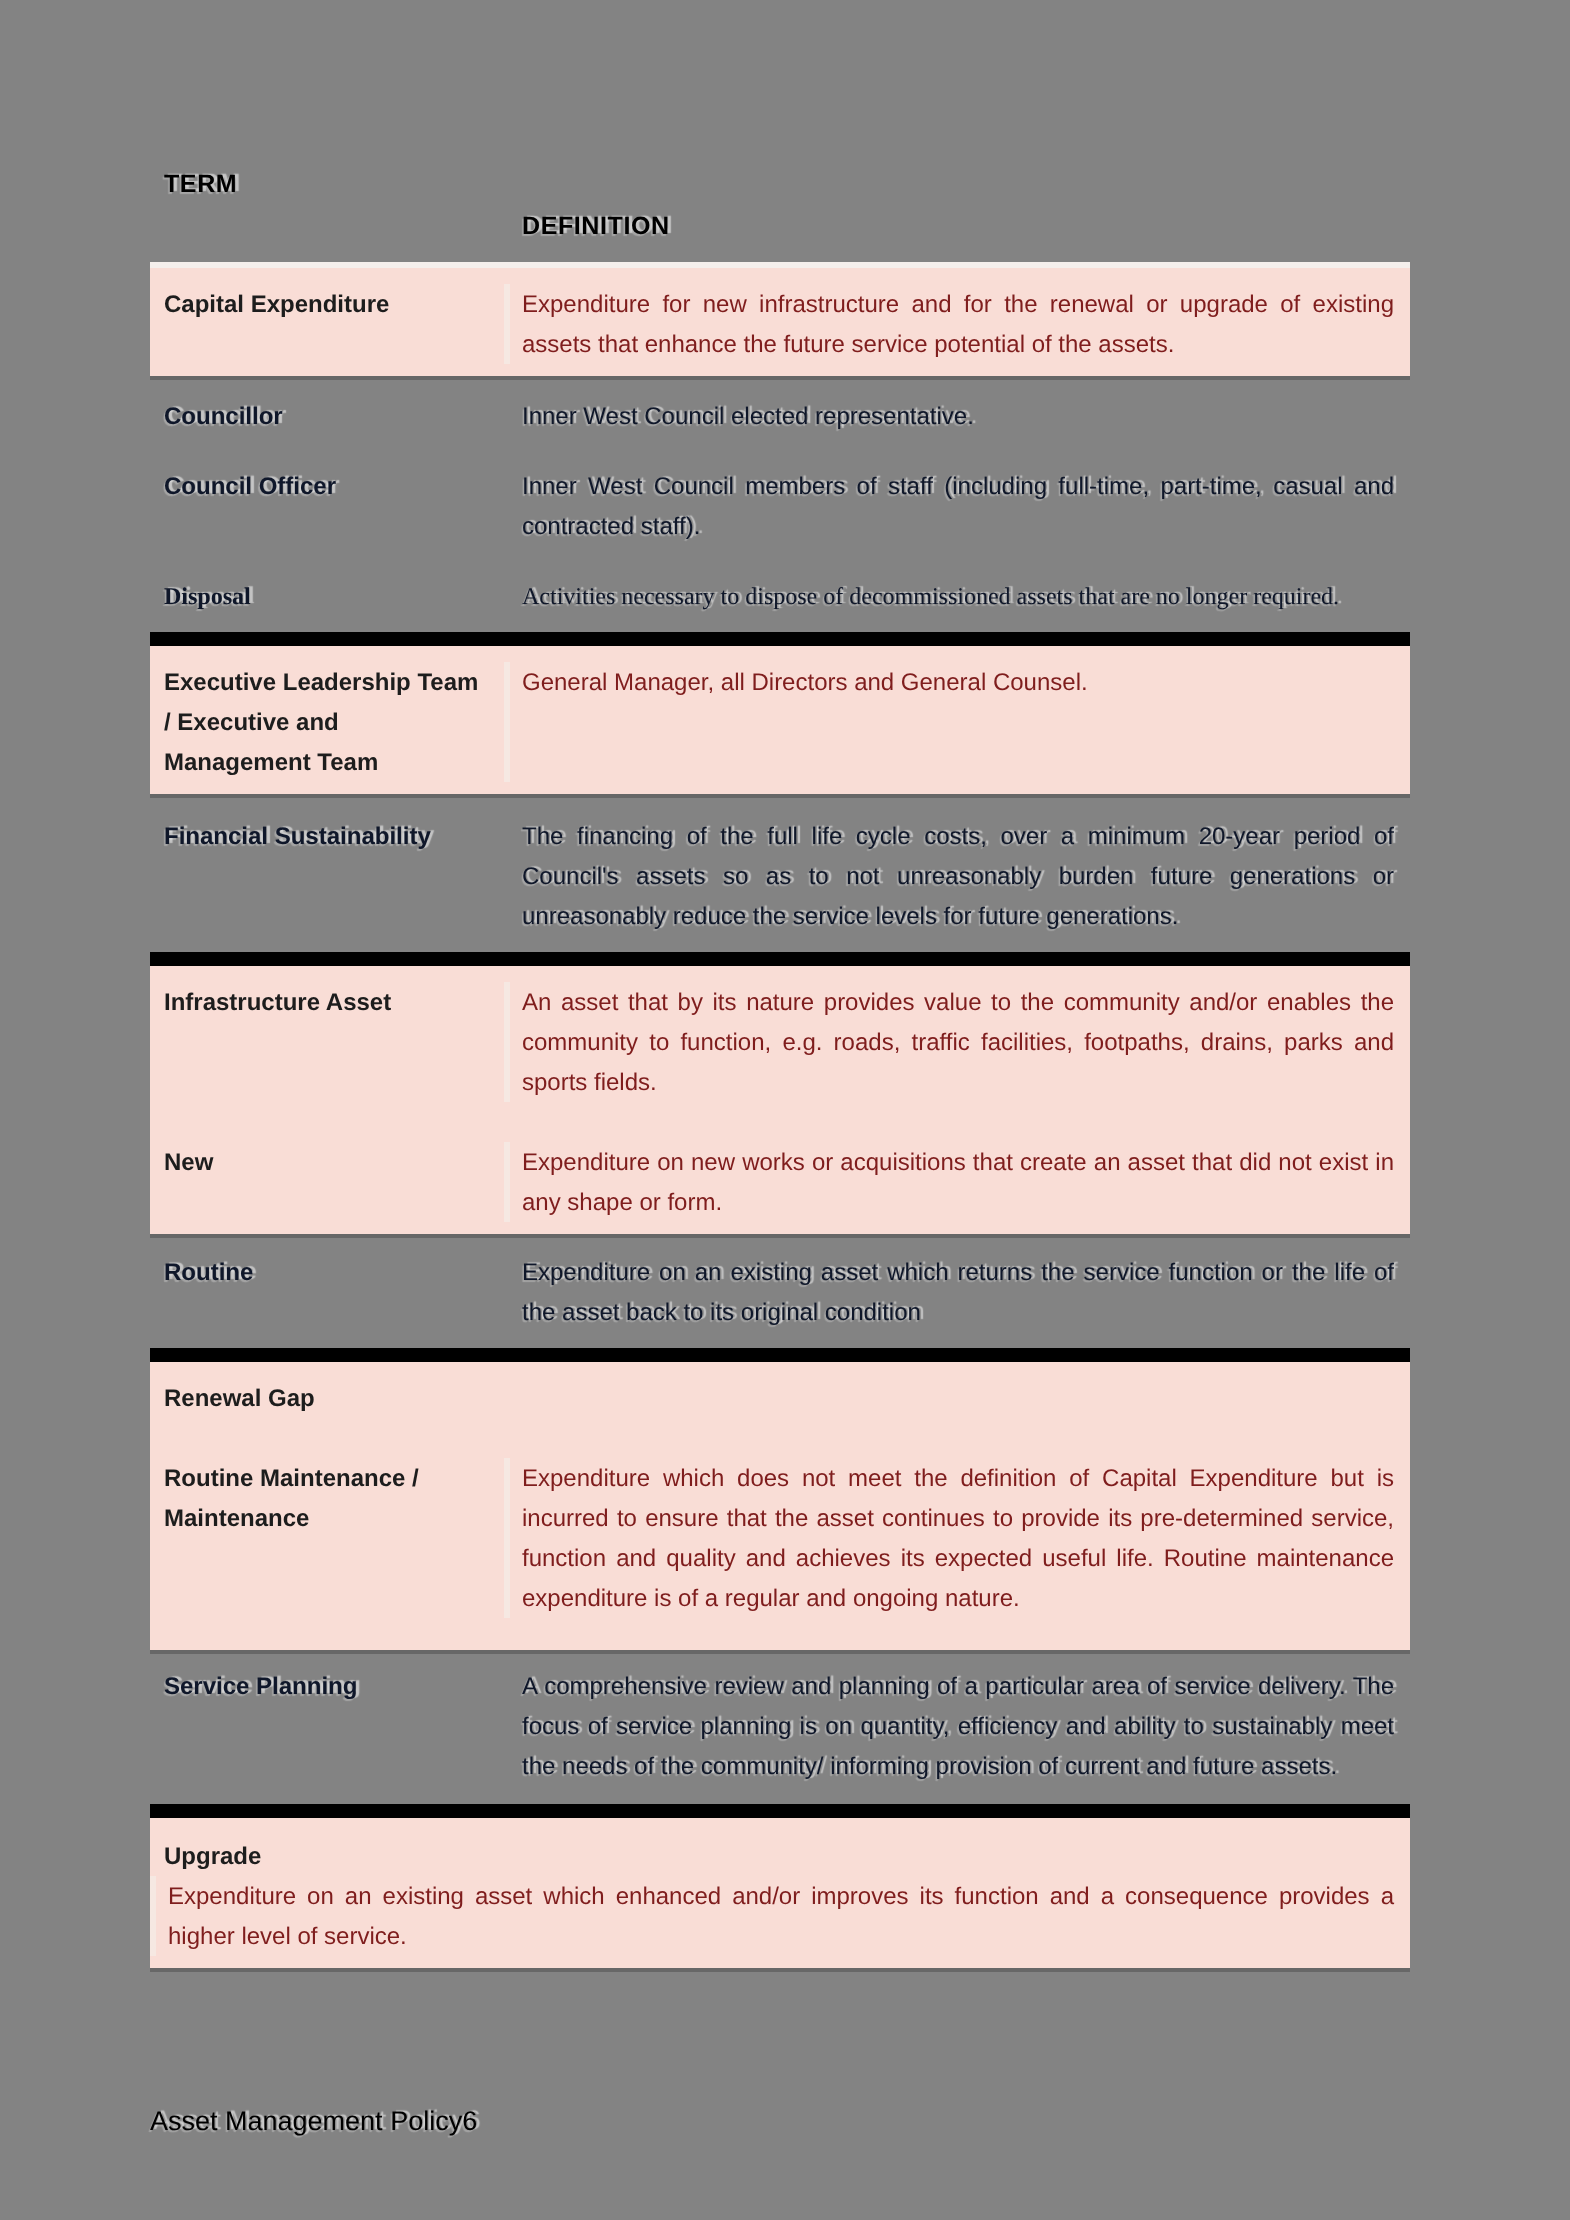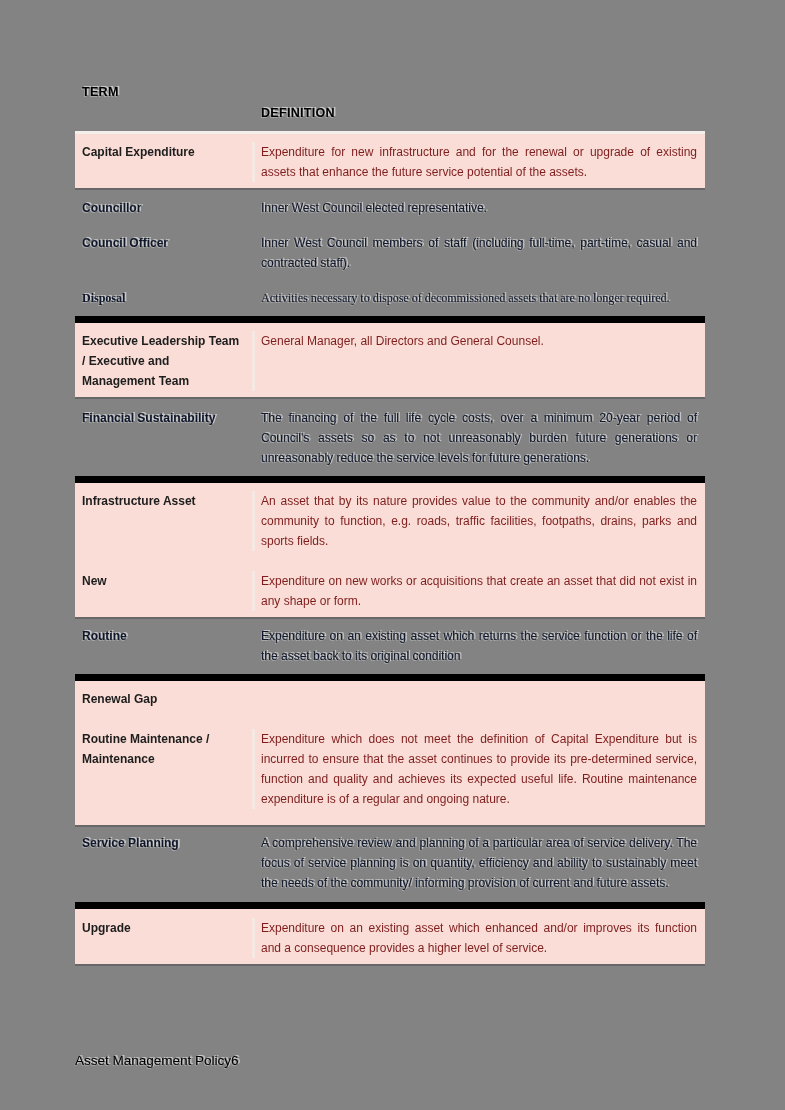--- a/index.html
+++ b/index.html
@@ -41,21 +41,21 @@
   }
   .block.pink .def { border-left:3px solid #f6e8e2; padding-left:6px; }
   .block.pink .row { padding-top:8px; }
   .block.pink .row:last-child { padding-bottom:6px; }
   .block.b-capex { border-top:3px solid #f5efec; }
   .block.b-capex .row { padding-top:8px; padding-bottom:8px; }
   .block.b-exec .row { padding-bottom:6px; }
   .block.b-infra .row.gap-after { padding-bottom:12px; }
   .block.b-renewalgap .row.gap-after { padding-bottom:12px; }
   .block.b-renewalgap .row:last-child { padding-bottom:16px; }
-  .block.b-upgrade .row { padding-top:9px; padding-bottom:16px; }
+  .block.b-upgrade .row { padding-top:9px; padding-bottom:16px;flex-direction:column; }
 
   
   .block.plain { background:transparent; }
   .block.plain .def { padding-left:9px; }
   .block.plain .cell {
     color:#0f172a;
     text-shadow:1.8px -0.6px 0.6px rgba(255,255,255,0.55),
                -0.8px 0.9px 0.6px rgba(235,235,235,0.35);
   }
   .ghost {

